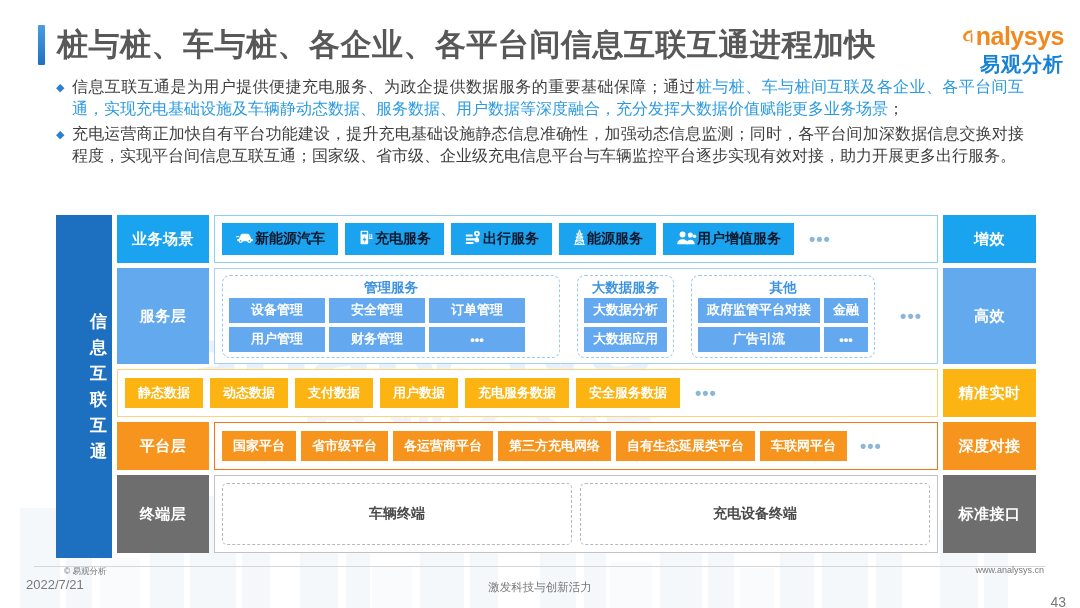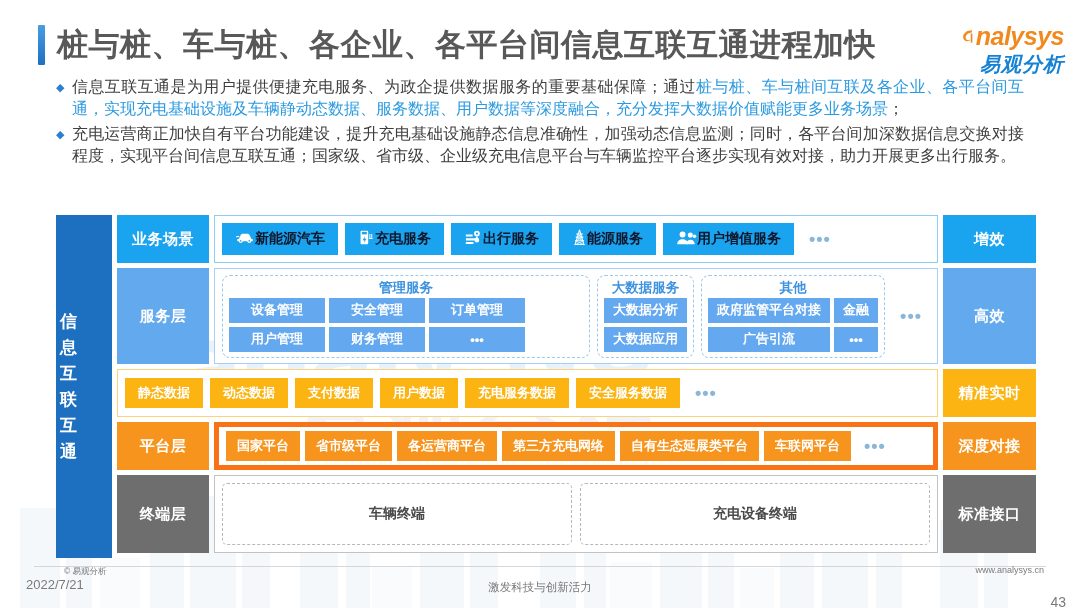--- a/index.html
+++ b/index.html
@@ -43,21 +43,21 @@
     background: linear-gradient(180deg,#4a9de0,#1f6fc4);
     border-radius: 1px; margin-right: 12px;
   }
   .title-text {
     font-size: 31px; font-weight: 700; color: #585858;
     letter-spacing: .5px; white-space: nowrap;
   }
 
   .logo {
     position: absolute; right: 16px; top: 24px;
-    text-align: right; line-height: 1; font-style: italic;
+    text-align: right; line-height: 1;
   }
   .logo-en {
     font-size: 25px; font-weight: 700; color: #f08a1e; letter-spacing: -.5px;
     display: flex; align-items: baseline; justify-content: flex-end;
   }
   .logo-mark {
     display: inline-block; width: 19px; height: 19px; margin-right: 1px;
     position: relative; top: 1px;
   }
   .logo-cn {
@@ -81,21 +81,21 @@
   
   .diagram {
     position: absolute; left: 56px; top: 215px;
     width: 980px; height: 343px;
     display: flex; gap: 5px;
   }
 
   
   .vband {
     width: 56px; background: #1d6fc0;
-    display: flex; align-items: center; justify-content: flex-start;
+    display: flex; align-items: center; justify-content: flex-end;
   }
   .vband-text {
     color: #fff; font-size: 17px; font-weight: 700;
     line-height: 26px; text-align: center; letter-spacing: 1px;
     width: 26px; word-break: break-all;
   }
 
   .rows { flex: 1; display: flex; flex-direction: column; gap: 5px; }
   .row { display: flex; gap: 5px; }
 
@@ -117,21 +117,21 @@
   
   .c-biz     { background: #1aa3ef; }
   .c-svc     { background: #62a9ee; }
   .c-data    { background: #fbb412; }
   .c-plat    { background: #f7941d; }
   .c-term    { background: #6e6e6e; }
 
   .rb-biz  { border: 1px solid #8ecef5; }
   .rb-svc  { border: 1px solid #a9cdf3; }
   .rb-data { border: 1px solid #fcd27a; }
-  .rb-plat { border: 5px solid #f97316; }
+  .rb-plat { border: 1px solid #f97316; }
   .rb-term { border: 1px solid #c2c2c2; }
 
   
   .r-biz  { height: 48px; }
   .r-svc  { height: 96px; }
   .r-data { height: 48px; }
   .r-plat { height: 48px; }
   .r-term { height: 78px; }
 
   
@@ -141,21 +141,21 @@
     padding: 0 13px; font-size: 14px; font-weight: 700;
     margin-right: 7px; white-space: nowrap;
   }
   .chip svg { flex: 0 0 auto; }
   .dots {
     color: #8ab6d8; font-size: 18px; font-weight: 700; letter-spacing: 1px;
     padding: 0 8px; line-height: 0.5; white-space: nowrap;
   }
 
   
-  .svc-wrap { display: flex; align-items: center; gap: 7px; width: 100%; }
+  .svc-wrap { display: flex; align-items: center; gap: 17px; width: 100%; }
   .group {
     border: 1.4px dashed #9bc9f2; border-radius: 8px;
     padding: 3px 6px 5px; background: rgba(255,255,255,.55);
   }
   .group-title {
     text-align: center; color: #3d93e0; font-size: 13.5px;
     font-weight: 700; line-height: 17px; margin-bottom: 2px;
   }
   .grid { display: flex; gap: 4px; }
   .col { display: flex; flex-direction: column; gap: 4px; }

